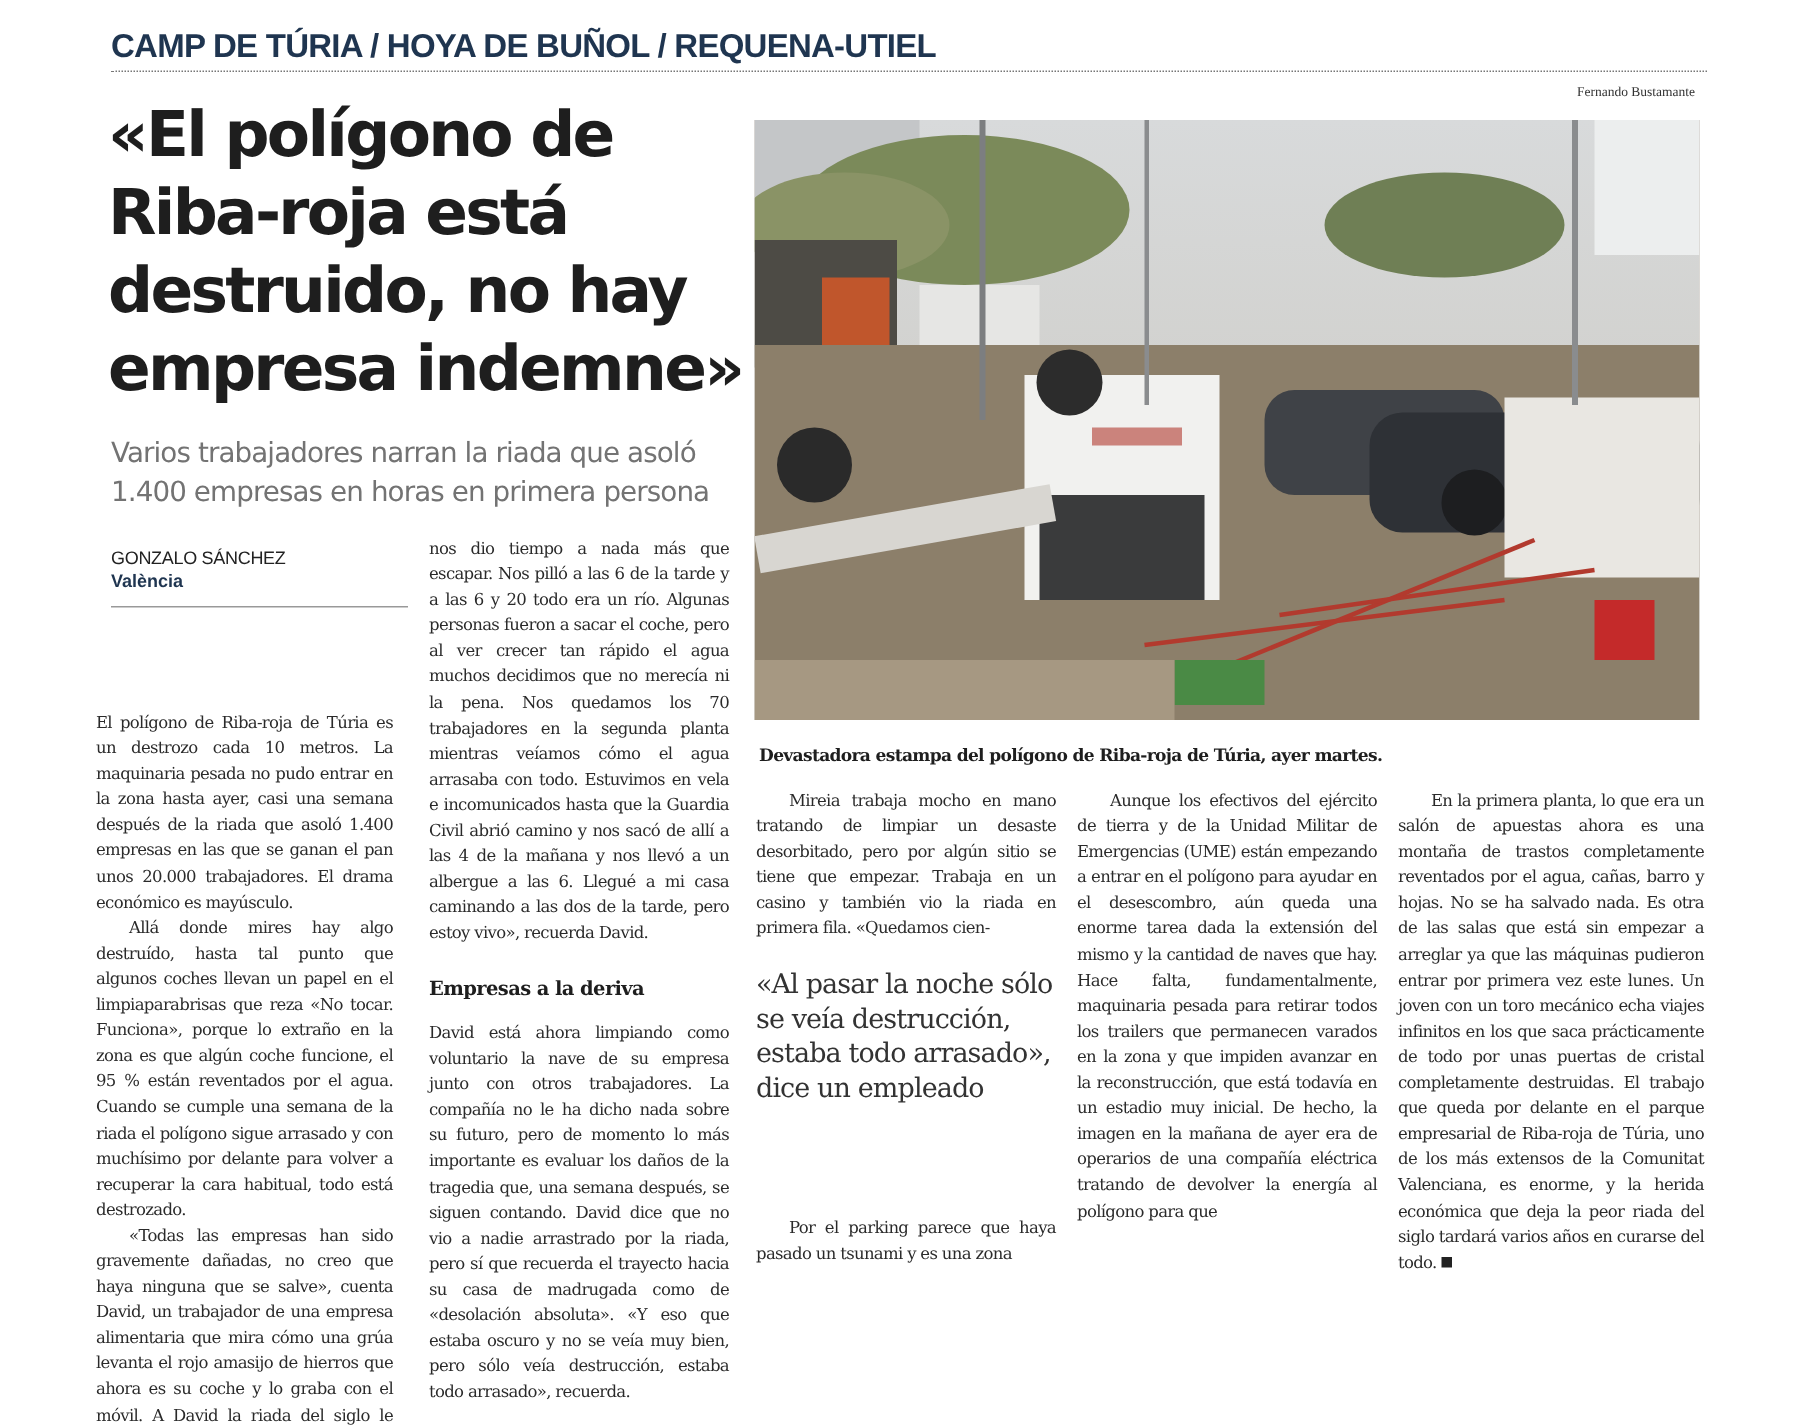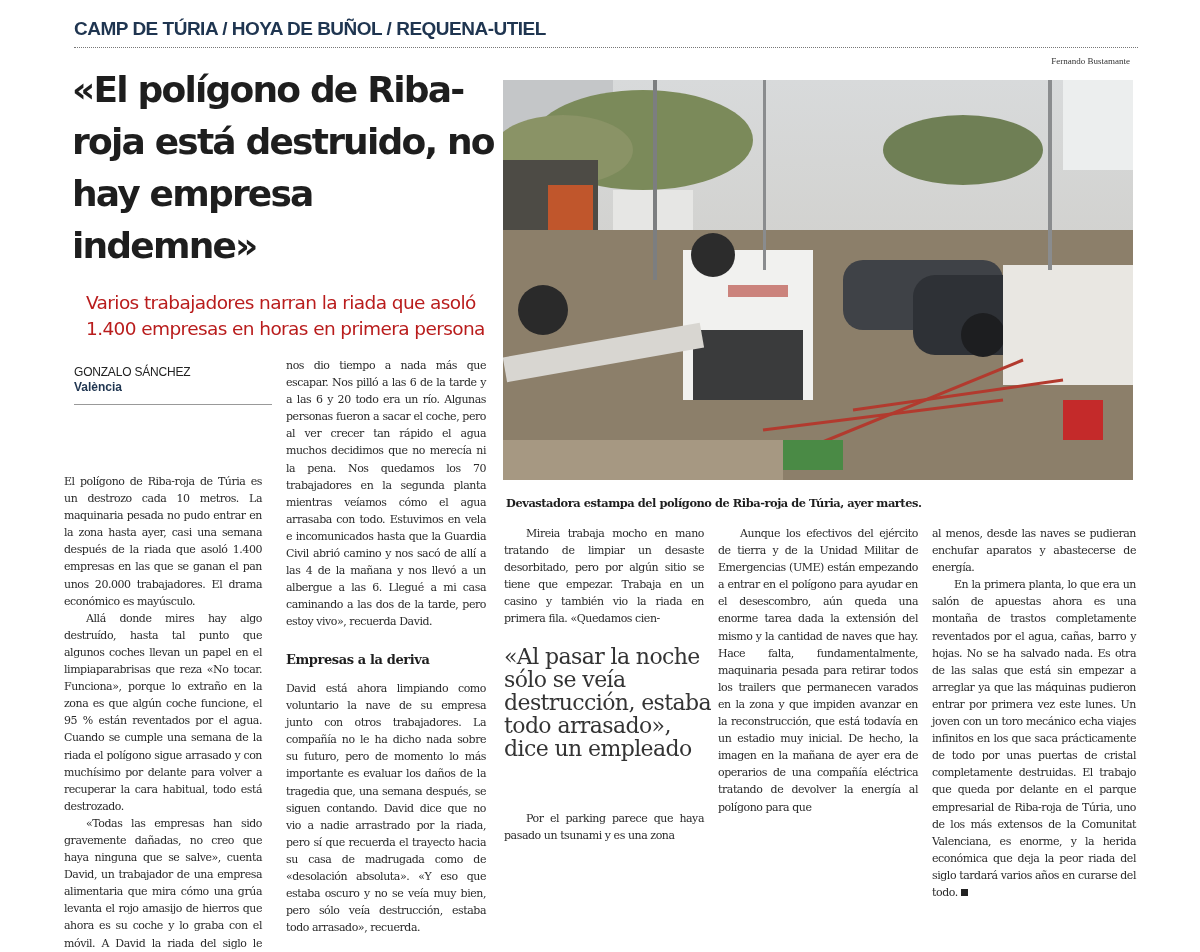--- a/index.html
+++ b/index.html
@@ -1,34 +1,34 @@
 <!DOCTYPE html>
 <html><head>
 <meta charset="utf-8">
 <style>
   html, body { margin:0; padding:0; background:#ffffff; }
   body { width:1200px; height:952px; position:relative; overflow:hidden; color:#222; }
-  .section-header { position:absolute; left:74px; top:18px; font-family:"Liberation Sans", sans-serif; font-weight:700; font-size:19px; color:#1f3550; letter-spacing:-0.5px; white-space:nowrap; }
+  .section-header { position:absolute; left:74px; top:18px; font-family:"Liberation Sans", sans-serif; font-weight:700; font-size:22px; color:#1f3550; letter-spacing:-0.5px; white-space:nowrap; }
   .dotted-rule { position:absolute; left:74px; top:47px; width:1064px; border-top:1px dotted #777; }
-  .headline { position:absolute; left:72px; top:64px; width:430px; font-family:"DejaVu Sans", sans-serif; font-weight:700; font-size:36px; line-height:52px; color:#1e1e1e; letter-spacing:-1.8px; }
-  .subhead { position:absolute; left:74px; top:290px; width:425px; font-family:"DejaVu Sans", sans-serif; font-size:18.5px; line-height:26px; color:#b91c1c; letter-spacing:-0.6px;margin-left:12px; }
+  .headline { position:absolute; left:72px; top:64px; width:430px; font-family:"DejaVu Sans", sans-serif; font-weight:700; font-size:42px; line-height:52px; color:#1e1e1e; letter-spacing:-1.8px; }
+  .subhead { position:absolute; left:74px; top:290px; width:425px; font-family:"DejaVu Sans", sans-serif; font-size:18.5px; line-height:26px; color:#737373; letter-spacing:-0.6px; }
   .byline { position:absolute; left:74px; top:365px; font-family:"Liberation Sans", sans-serif; font-size:12px; line-height:15px; }
   .byline .author { font-weight:400; color:#222; letter-spacing:-0.2px; }
   .byline .place { font-weight:700; color:#1f3550; }
   .byline-rule { position:absolute; left:74px; top:404px; width:198px; border-top:1px solid #999; }
   .col { position:absolute; font-family:"DejaVu Serif", serif; font-size:11px; line-height:17.1px; color:#2a2a2a; text-align:justify; letter-spacing:-0.45px; hyphens:auto; }
   .col p { margin:0; }
   .col p.indent { text-indent:22px; }
   .col1 { left:64px; top:425px; width:198px;margin-top:48px; }
   .col2 { left:286px; top:357px; width:200px; }
   .col2b { left:286px; top:680px; width:200px; }
   .subheading { position:absolute; left:286px; top:652px; font-family:"DejaVu Serif", serif; font-weight:700; font-size:13px; color:#1e1e1e; letter-spacing:-0.4px; }
   .col3a { left:504px; top:525px; width:200px; }
   .col3b { left:504px; top:810px; width:200px; }
-  .pullquote { position:absolute; left:504px; top:645px; width:210px; font-family:"DejaVu Serif", serif; font-size:22px; line-height:23px; color:#333; letter-spacing:-0.6px; }
+  .pullquote { position:absolute; left:504px; top:645px; width:210px; font-family:"DejaVu Serif", serif; font-size:18px; line-height:23px; color:#333; letter-spacing:-0.6px; }
   .col4 { left:718px; top:525px; width:200px; }
   .col5 { left:932px; top:525px; width:204px; }
   .credit { position:absolute; right:70px; top:56px; font-family:Liberation Serif, serif; font-size:9px; color:#333; }
   .photo { position:absolute; left:503px; top:80px; width:630px; height:400px; overflow:hidden; background:#b9b4ab; }
   .caption { position:absolute; left:506px; top:496px; font-family:"DejaVu Serif", serif; font-weight:700; font-size:11.4px; color:#1e1e1e; letter-spacing:-0.45px; white-space:nowrap; }
   .endmark { display:inline-block; width:7px; height:7px; background:#222; margin-left:3px; }
 </style>
 </head>
 <body>
 
@@ -108,15 +108,14 @@
 <div class="pullquote">«Al pasar la noche sólo se veía destrucción, estaba todo arrasado», dice un empleado</div>
 <div class="col col3b">
   <p class="indent">Por el parking parece que haya pasado un tsunami y es una zona</p>
 </div>
 
 <div class="col col4">
   <p class="indent">Aunque los efectivos del ejército de tierra y de la Unidad Militar de Emergencias (UME) están empezando a entrar en el polígono para ayudar en el desescombro, aún queda una enorme tarea dada la extensión del mismo y la cantidad de naves que hay. Hace falta, fundamentalmente, maquinaria pesada para retirar todos los trailers que permanecen varados en la zona y que impiden avanzar en la reconstrucción, que está todavía en un estadio muy inicial. De hecho, la imagen en la mañana de ayer era de operarios de una compañía eléctrica tratando de devolver la energía al polígono para que</p>
 </div>
 
 <div class="col col5">
-  <p>al menos, desde las naves se pudieran enchufar aparatos y abastecerse de energía.</p>
   <p class="indent"><span>En la primera planta, lo que era un salón de apuestas ahora es una montaña de trastos completamente reventados por el agua, cañas, barro y hojas. No se ha salvado nada. Es otra de las salas que está sin empezar a arreglar ya que las máquinas pudieron entrar por primera vez este lunes. Un joven con un toro mecánico echa viajes infinitos en los que saca prácticamente de todo por unas puertas de cristal completamente destruidas. El trabajo que queda por delante en el parque empresarial de Riba-roja de Túria, uno de los más extensos de la Comunitat Valenciana, es enorme, y la herida económica que deja la peor riada del siglo tardará varios años en curarse del todo.</span><span class="endmark"></span></p>
 </div>
 
 </body></html>

